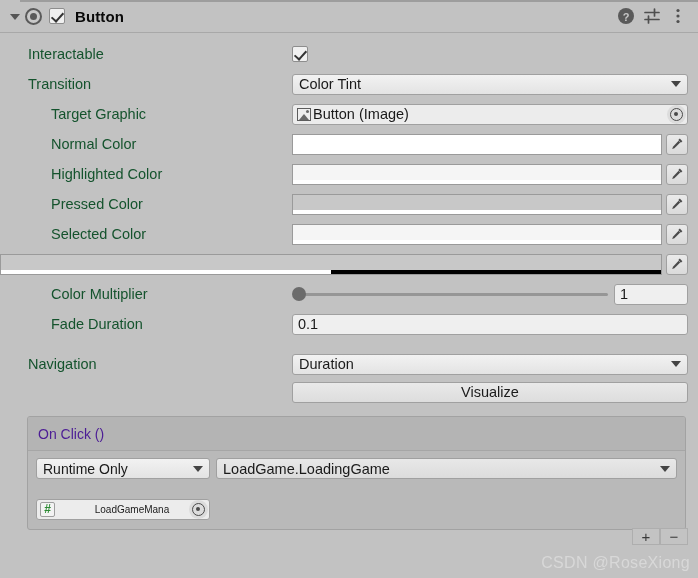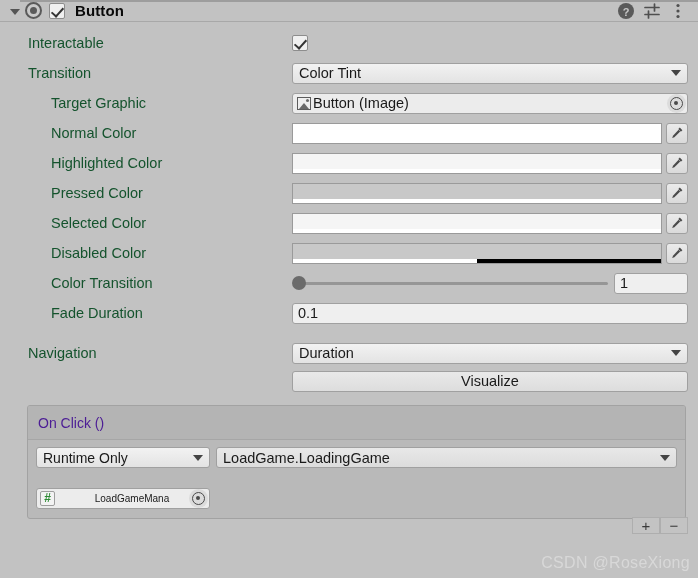--- a/index.html
+++ b/index.html
@@ -15,21 +15,21 @@
     font-size: 14px;
     color: #1a1a1a;
     background: #c2c2c2;
     position: relative;
     -webkit-font-smoothing: antialiased;
   }
 
   
   .comp-header {
     position: relative;
-    height: 22px;
+    height: 33px;
     background: #c2c2c2;
     border-bottom: 1px solid #a8a8a8;
     display: flex;
     align-items: center;
     padding: 0 10px 0 8px;
   }
   .comp-header::before {
     content: "";
     position: absolute;
     left: 20px; right: 0; top: 0;
@@ -577,39 +577,38 @@
       <div class="eyedrop">
         <svg width="14" height="14" viewBox="0 0 14 14">
           <path d="M9.8 1.6 L12.4 4.2 L10.9 5.7 L8.3 3.1 Z" fill="#4a4a4a"></path>
           <path d="M8.6 3.8 L10.2 5.4 L4.4 11.2 L2.2 12 L3 9.8 Z" fill="#4a4a4a"></path>
         </svg>
       </div>
     </div>
   </div>
 
   <div class="row">
-    <div class="label indent">Disabled Color</div>
     <div class="field">
       <div class="colorfield">
         <div class="swatch" style="background: rgb(200, 200, 200);"></div>
         <div class="alpha-track">
           <div class="alpha-fill" style="width: 50%;"></div>
         </div>
       </div>
       <div class="eyedrop">
         <svg width="14" height="14" viewBox="0 0 14 14">
           <path d="M9.8 1.6 L12.4 4.2 L10.9 5.7 L8.3 3.1 Z" fill="#4a4a4a"></path>
           <path d="M8.6 3.8 L10.2 5.4 L4.4 11.2 L2.2 12 L3 9.8 Z" fill="#4a4a4a"></path>
         </svg>
       </div>
     </div>
   </div>
 
   <div class="row">
-    <div class="label indent">Color Transition</div>
+    <div class="label indent">Color Multiplier</div>
     <div class="field">
       <div class="slider">
         <div class="track"></div>
         <div class="knob" style="left: calc(0%);"></div>
       </div>
       <div class="numfield">
         <span>1</span>
       </div>
     </div>
   </div>

